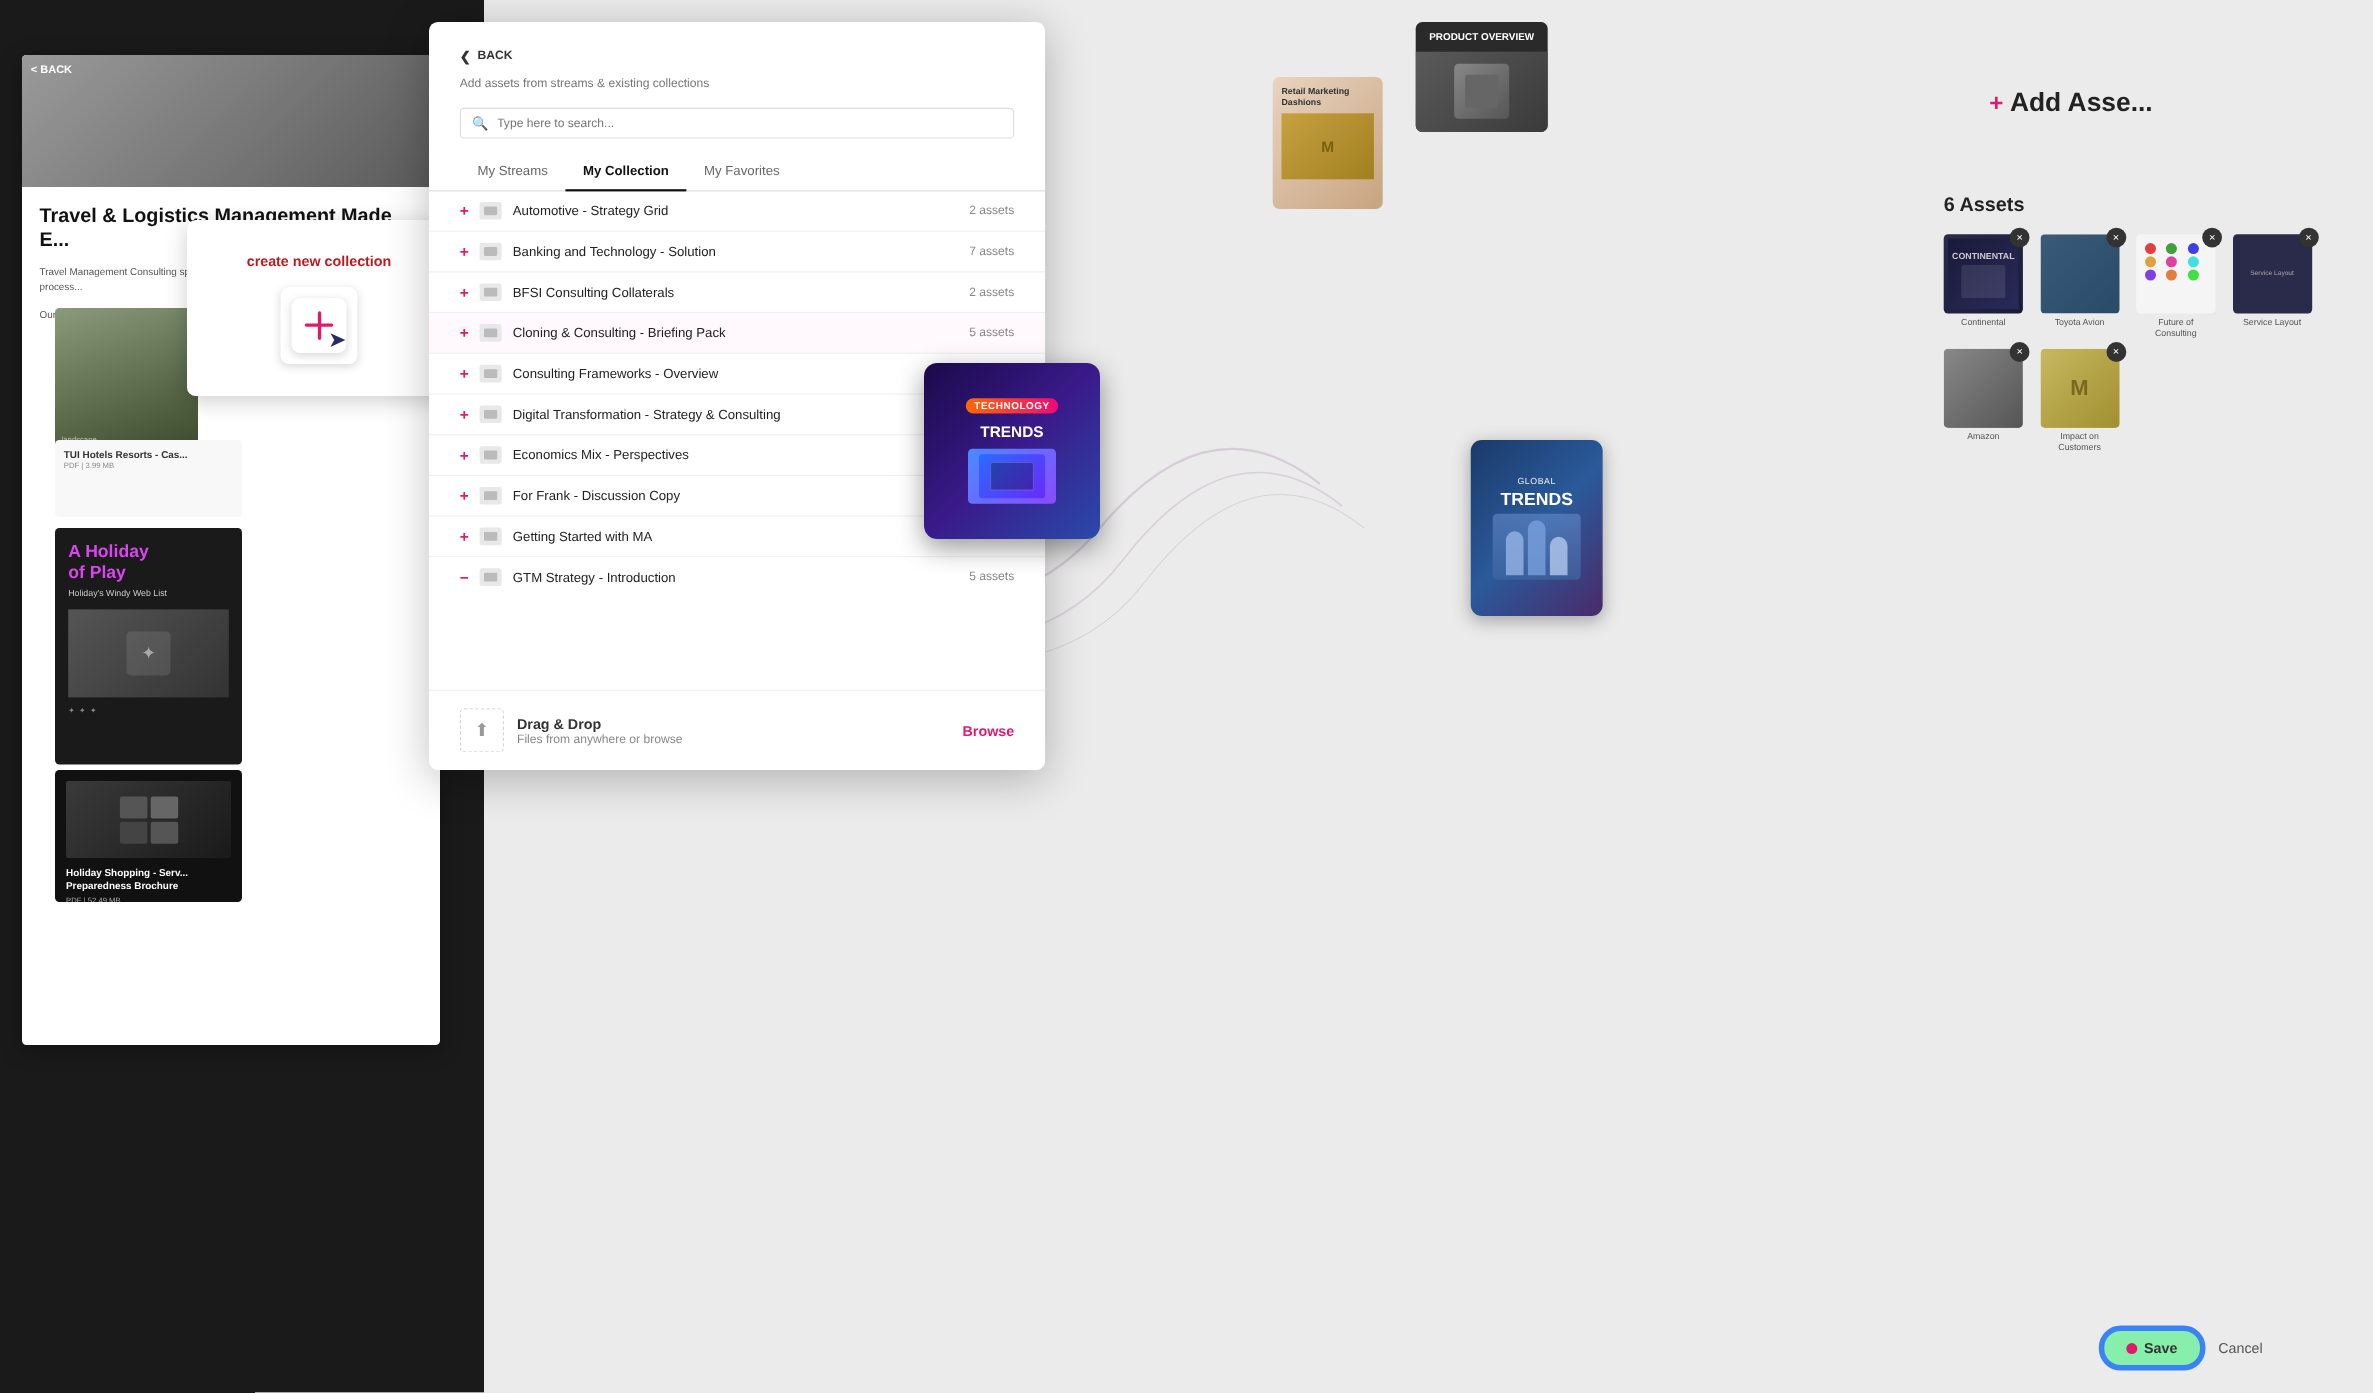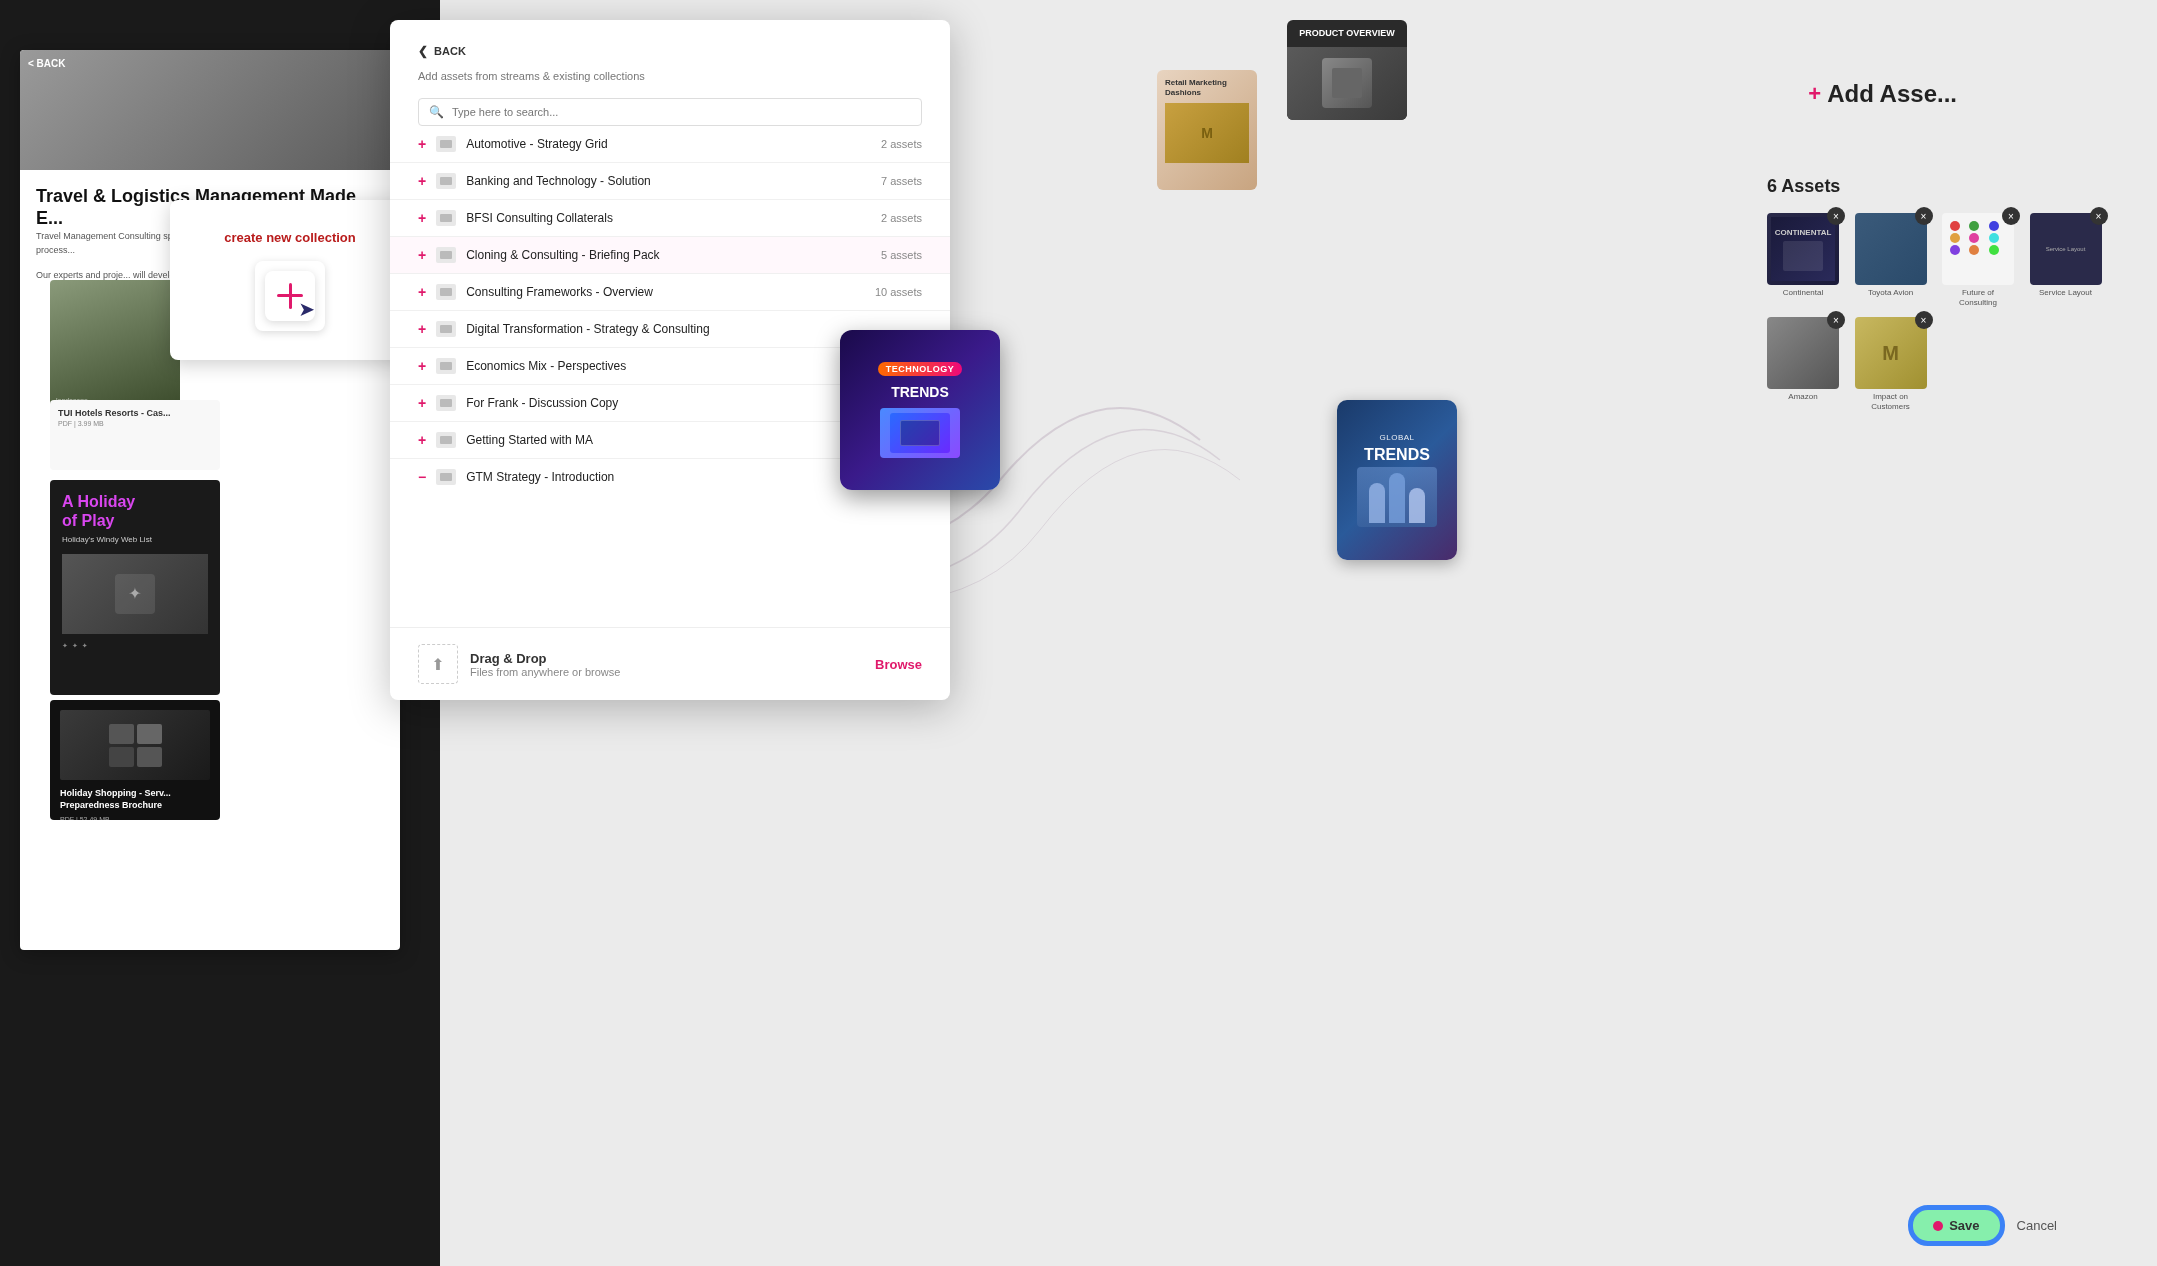--- a/index.html
+++ b/index.html
@@ -43,21 +43,21 @@
 
     .travel-page-content {
       padding: 16px;
     }
 
     .travel-title {
       font-size: 18px;
       font-weight: 700;
       color: #111;
       line-height: 1.2;
-      margin-bottom: 1px;
+      margin-bottom: 12px;
     }
 
     .travel-desc {
       font-size: 9px;
       color: #555;
       line-height: 1.5;
       margin-bottom: 12px;
     }
 
     
@@ -854,20 +854,25 @@
       <span class="back-chevron">❮</span>
       <span>BACK</span>
     </div>
     <div class="modal-subtitle">Add assets from streams &amp; existing collections</div>
     <div class="search-bar">
       <span class="search-icon">🔍</span>
       <input type="text" placeholder="Type here to search..." style="">
     </div>
   </div>
 
+  <div class="tabs">
+    <div class="tab">My Streams</div>
+    <div class="tab active">My Collection</div>
+    <div class="tab">My Favorites</div>
+  </div>
 
   <div class="list-wrapper">
     <div class="collection-list-scroll">
 
       <div class="collection-item">
         <span class="collection-add-btn">+</span>
         <div class="collection-icon"></div>
         <span class="collection-name">Automotive - Strategy Grid</span>
         <span class="collection-count">2 assets</span>
       </div>

